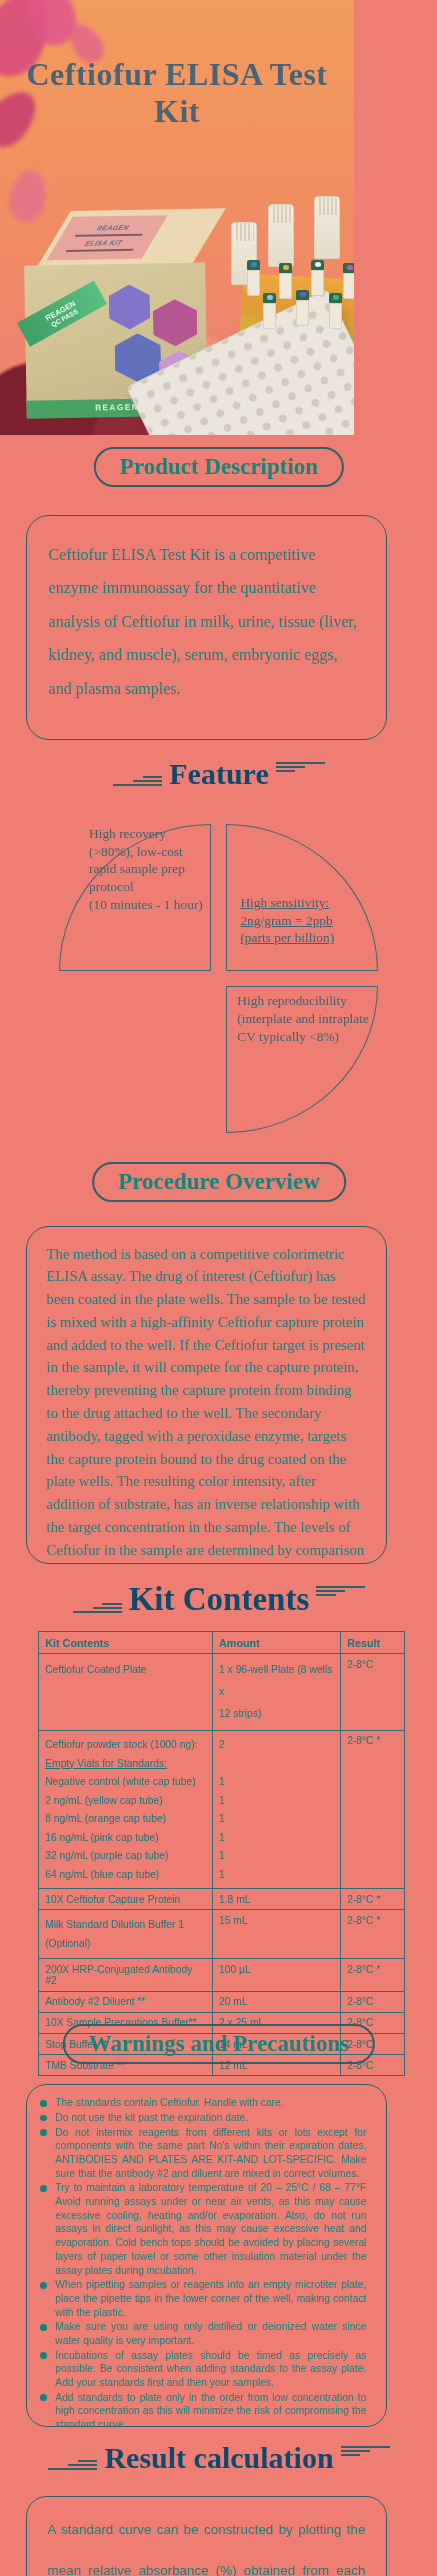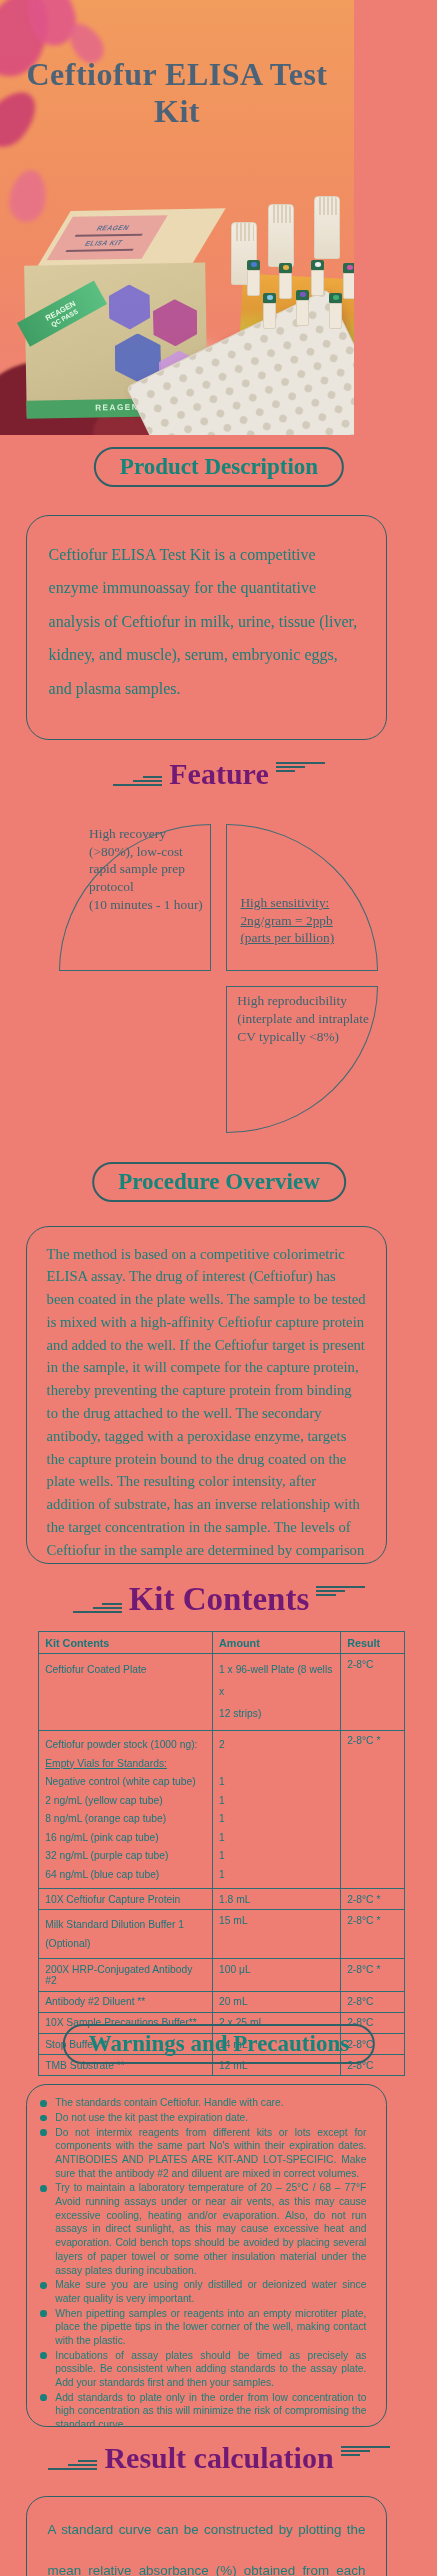--- a/index.html
+++ b/index.html
@@ -42,21 +42,21 @@
         background:#ebe6dd;border:1px solid #dcd5c7;border-radius:5.2px;
         background-image:radial-gradient(circle,#d2cabb 3.6px,rgba(0,0,0,0) 4.1px);background-size:18px 16px;background-position:9.3px 8.2px;
         box-shadow:3.1px 5.2px 9.3px rgba(120,30,40,.25);}
   .rock{position:absolute;background:#7c1f2e;border-radius:50%;filter:blur(1.5px);}
   .haze{position:absolute;background:#f6b9ac;border-radius:50%;filter:blur(6.2px);opacity:.8;}
 
   
   .pill{position:absolute;left:50%;transform:translateX(-50%);border:2.1px solid #2c6168;border-radius:27px;
         padding:5.2px 24px;color:#13857b;font-size:23px;font-weight:bold;white-space:nowrap;background:transparent;}
   .bighead{position:absolute;left:0;width:100%;display:flex;align-items:center;justify-content:center;gap:7.2px;
-        color:#701a75;font-size:30px;font-weight:bold;}
+        color:#0c4a6e;font-size:30px;font-weight:bold;}
   .deco{display:flex;flex-direction:column;gap:2.6px;}
   .deco i{display:block;height:1.5px;background:#2c6168;}
   .deco-l{align-self:flex-end;margin-bottom:5.2px;align-items:flex-end;}
   .deco-r{align-self:flex-start;margin-top:5.2px;}
   .rbox{position:absolute;left:26px;width:361px;box-sizing:border-box;border:1.5px solid #2c6168;border-radius:23px;
         color:#17807a;overflow:hidden;background:transparent;}
 
   .desc-box{top:515px;height:225px;padding:21.6px 21.6px;font-size:16px;line-height:2.1;}
   .proc-box{top:1226px;height:338px;padding:15.5px 19.6px;font-size:14.7px;line-height:1.55;}
 
@@ -334,25 +334,25 @@
         <li>
           <span class="dot"></span>
           <span>Do not intermix reagents from different kits or lots except for components with the same part No's within their expiration dates. ANTIBODIES AND PLATES ARE KIT-AND LOT-SPECIFIC. Make sure that the antibody #2 and diluent are mixed in correct volumes.</span>
         </li>
         <li>
           <span class="dot"></span>
           <span>Try to maintain a laboratory temperature of 20 – 25°C / 68 – 77°F Avoid running assays under or near air vents, as this may cause excessive cooling, heating and/or evaporation. Also, do not run assays in direct sunlight, as this may cause excessive heat and evaporation. Cold bench tops should be avoided by placing several layers of paper towel or some other insulation material under the assay plates during incubation.</span>
         </li>
         <li>
           <span class="dot"></span>
+          <span>When pipetting samples or reagents into an empty microtiter plate, place the pipette tips in the lower corner of the well, making contact with the plastic.</span>
+        </li>
+        <li>
+          <span class="dot"></span>
           <span>Make sure you are using only distilled or deionized water since water quality is very important.</span>
-        </li>
-        <li>
-          <span class="dot"></span>
-          <span>When pipetting samples or reagents into an empty microtiter plate, place the pipette tips in the lower corner of the well, making contact with the plastic.</span>
         </li>
         <li>
           <span class="dot"></span>
           <span>Incubations of assay plates should be timed as precisely as possible. Be consistent when adding standards to the assay plate. Add your standards first and then your samples.</span>
         </li>
         <li>
           <span class="dot"></span>
           <span>Add standards to plate only in the order from low concentration to high concentration as this will minimize the risk of compromising the standard curve.</span>
         </li>
       </ul>

